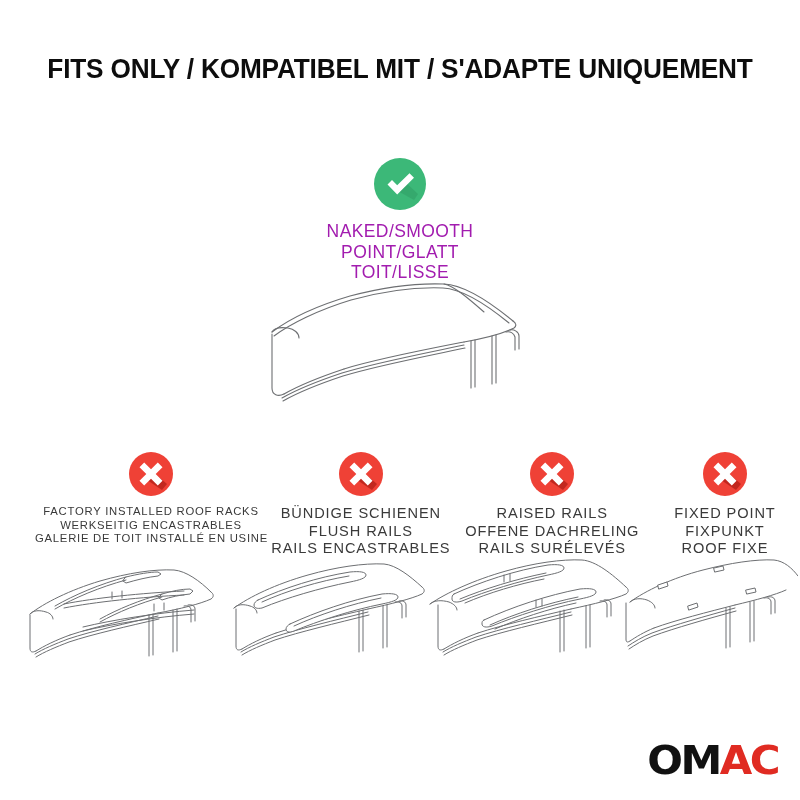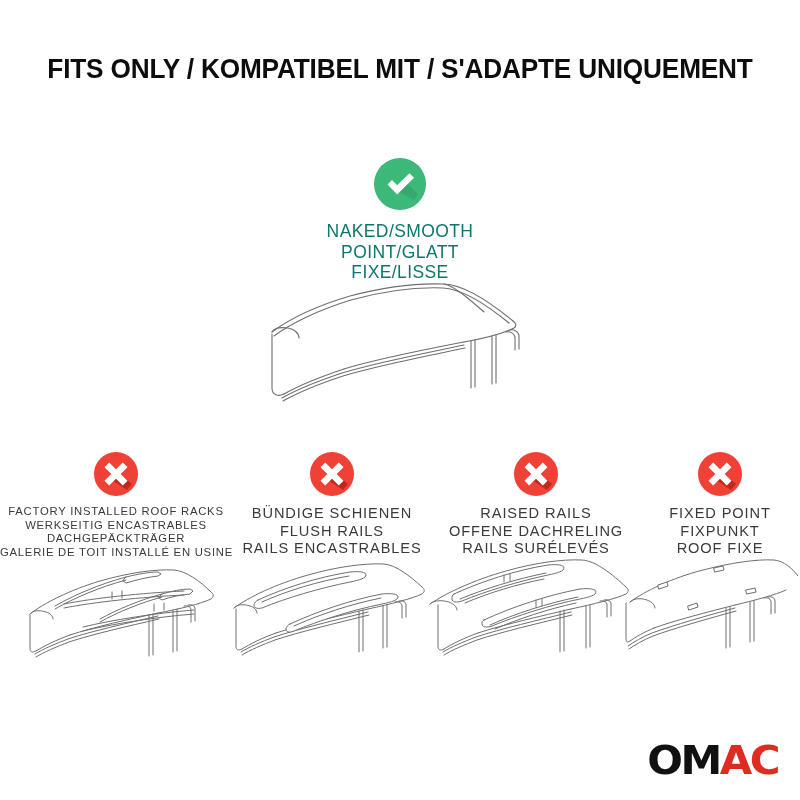--- a/index.html
+++ b/index.html
@@ -46,21 +46,21 @@
     position: relative;
     width: 52px;
     height: 52px;
   }
   .circle-icon svg { display: block; width: 52px; height: 52px; }
 
   .good-labels {
     margin-top: 7px;
     font-size: 17.5px;
     line-height: 20.5px;
-    color: #0f766e;
+    color: #a21caf;
     letter-spacing: 0.4px;
     font-weight: normal;
   }
 
   
   .main-roof {
     position: absolute;
     top: 276px;
     left: 258px;
     width: 300px;
@@ -75,21 +75,21 @@
     left: 0;
     width: 800px;
     display: flex;
     flex-direction: row;
     align-items: flex-start;
   }
   .bad-item {
     position: relative;
     text-align: center;
   }
-  .bad-item.col1 { width: 232px; }
+  .bad-item.col1 { width: 232px; padding-left: 35px; }
   .bad-item.col2 { width: 200px; }
   .bad-item.col3 { width: 208px; }
   .bad-item.col4 { width: 160px; }
 
   .bad-icon {
     display: inline-block;
     width: 44px;
     height: 44px;
   }
   .bad-icon svg { display: block; width: 44px; height: 44px; }
@@ -154,21 +154,21 @@
     <svg viewBox="0 0 52 52" xmlns="http://www.w3.org/2000/svg">
       <circle cx="26" cy="26" r="26" fill="#3cb878"></circle>
       <path d="M29 22 L44 36 L40 42 L22 32 Z" fill="#2f9c64" opacity="0.55"></path>
       <path d="M13.5 26.5 L18 22 L23.2 27.2 L35.5 15.2 L40 19.8 L23.2 36.5 Z" fill="#ffffff"></path>
     </svg>
   </span>
 
   <div class="good-labels">
     <div>NAKED/SMOOTH</div>
     <div>POINT/GLATT</div>
-    <div>FIXE/LISSE</div>
+    <div>TOIT/LISSE</div>
   </div>
 </div>
 
 <div class="main-roof">
   <svg viewBox="0 0 300 140" xmlns="http://www.w3.org/2000/svg" fill="none" stroke="#6d6f72" stroke-width="1.1" stroke-linecap="round" stroke-linejoin="round">
 
     <path d="M14 56 C30 44 58 30 92 20 C126 11 160 7 186 8 C206 9 232 26 255 45"></path>
     <path d="M255 45 C258 47 259 50 256 52 C246 57 228 62 206 66"></path>
     <path d="M206 66 C170 73 118 83 86 93"></path>
     <path d="M86 93 C62 101 40 110 26 118"></path>
@@ -196,21 +196,20 @@
     <span class="bad-icon">
       <svg viewBox="0 0 44 44" xmlns="http://www.w3.org/2000/svg">
         <circle cx="22" cy="22" r="22" fill="#ef4136"></circle>
         <path d="M24 20 L38 32 L33 38 L18 28 Z" fill="#b31f17" opacity="0.75"></path>
         <path d="M15.2 10.5 L22 17.3 L28.8 10.5 L33.5 15.2 L26.7 22 L33.5 28.8 L28.8 33.5 L22 26.7 L15.2 33.5 L10.5 28.8 L17.3 22 L10.5 15.2 Z" fill="#ffffff"></path>
       </svg>
     </span>
     <div class="bad-labels">
       <span class="ln">FACTORY INSTALLED ROOF RACKS</span>
       <span class="ln">WERKSEITIG ENCASTRABLES</span>
-      <span class="ln">DACHGEPÄCKTRÄGER</span>
       <span class="ln">GALERIE DE TOIT INSTALLÉ EN USINE</span>
     </div>
   </div>
 
   <div class="bad-item col2">
     <span class="bad-icon">
       <svg viewBox="0 0 44 44" xmlns="http://www.w3.org/2000/svg">
         <circle cx="22" cy="22" r="22" fill="#ef4136"></circle>
         <path d="M24 20 L38 32 L33 38 L18 28 Z" fill="#b31f17" opacity="0.75"></path>
         <path d="M15.2 10.5 L22 17.3 L28.8 10.5 L33.5 15.2 L26.7 22 L33.5 28.8 L28.8 33.5 L22 26.7 L15.2 33.5 L10.5 28.8 L17.3 22 L10.5 15.2 Z" fill="#ffffff"></path>

